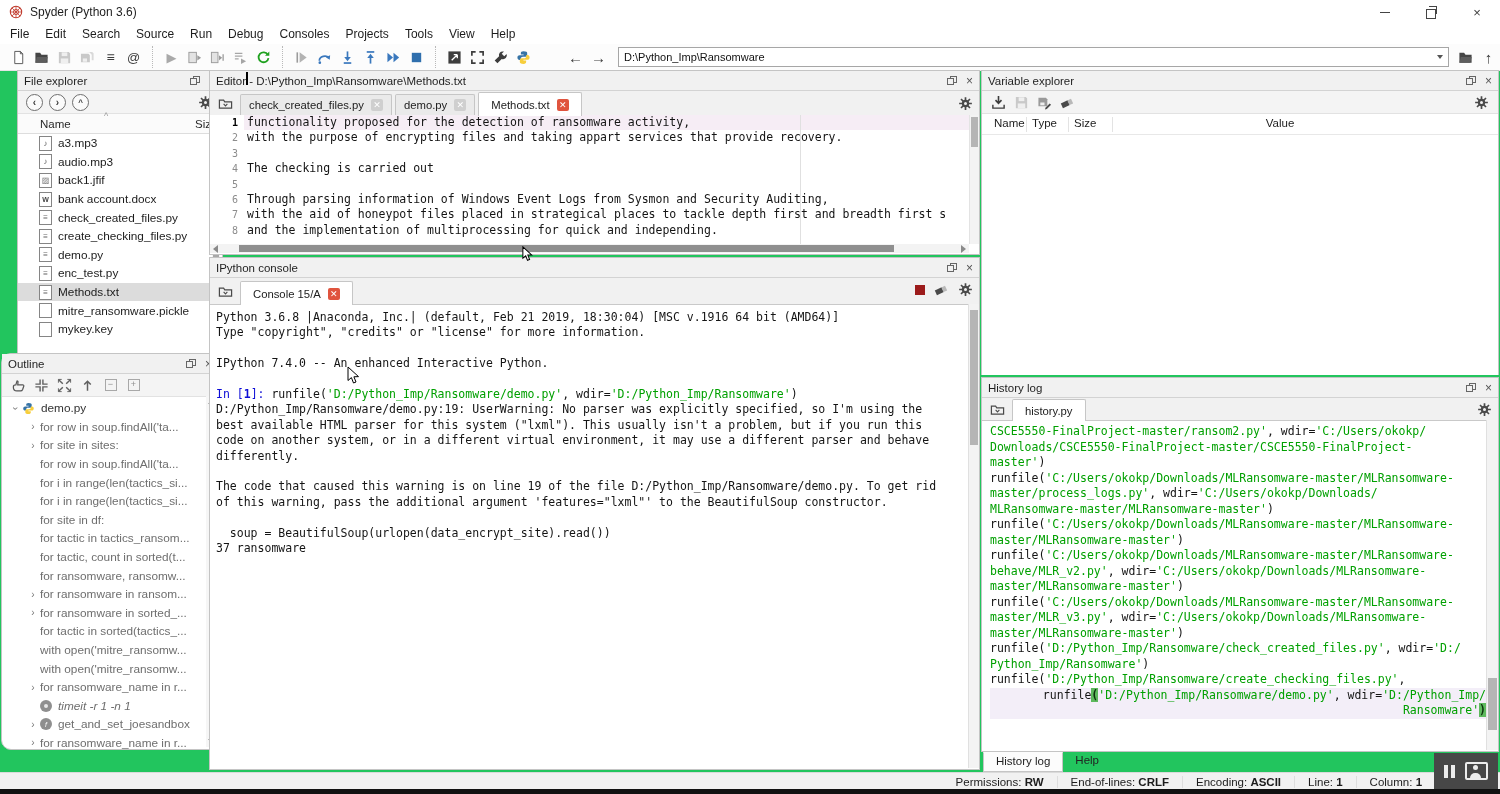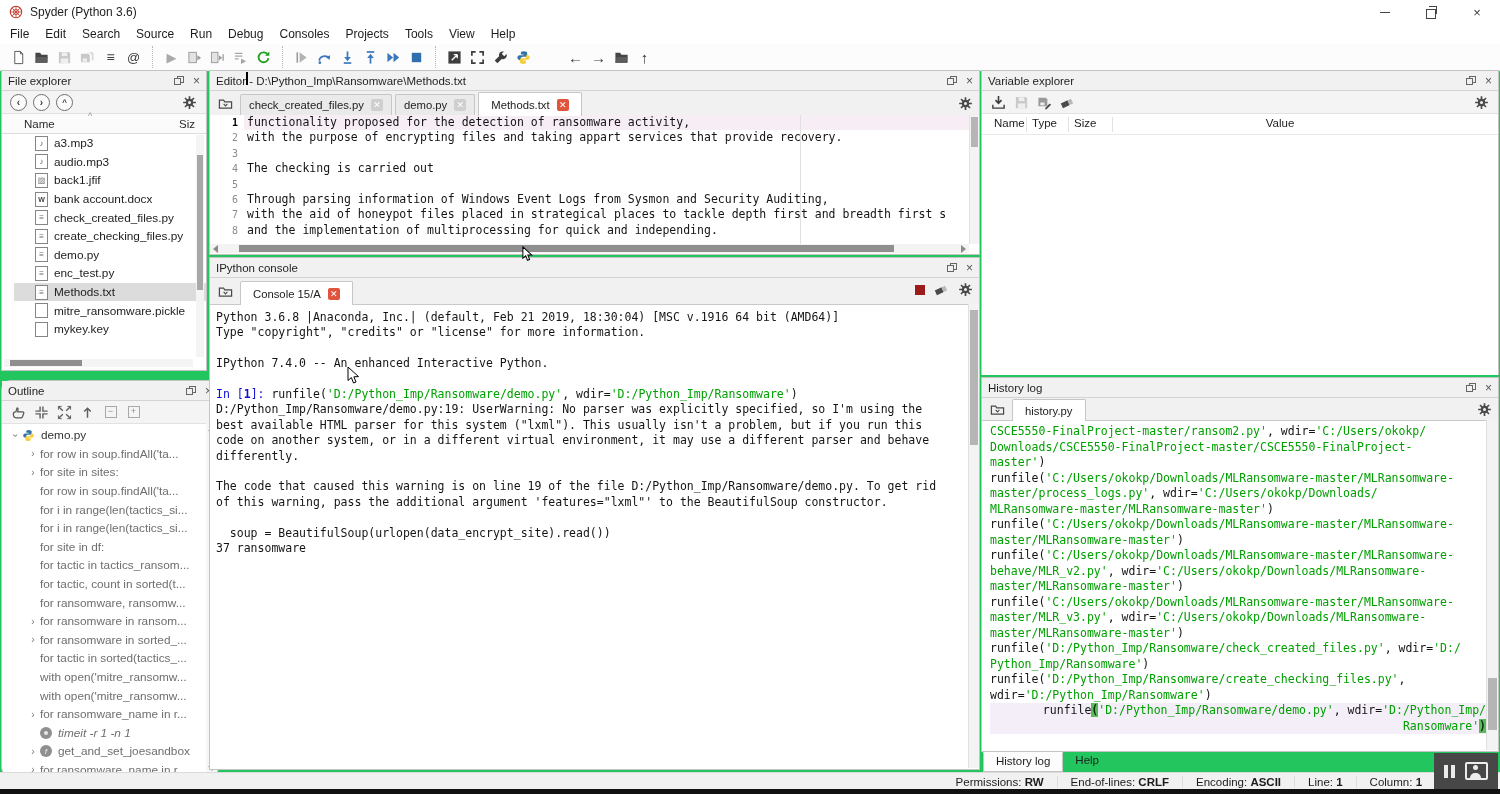--- a/index.html
+++ b/index.html
@@ -35,40 +35,40 @@
   .pf{width:10px;height:9px;position:relative;margin-right:9px;flex:none;}
   .pf::before{content:"";position:absolute;right:0;top:0;width:5px;height:5px;border:1px solid #666;}
   .pf::after{content:"";position:absolute;left:0;bottom:0;width:5px;height:5px;border:1px solid #666;background:#f1f1f1;}
   .pc{color:#555;font-size:12px;line-height:1;flex:none;}
   .ptoolbar{height:22px;background:#f4f4f4;border-bottom:1px solid #e2e2e2;display:flex;align-items:center;padding:0 5px;}
   .gear-right{margin-left:auto;}
   .circle-in{width:15px;height:15px;border-radius:50%;border:1px solid #6e6e6e;color:#3a3a3a;font-size:10px;font-weight:bold;display:flex;align-items:center;justify-content:center;background:#fbfbfb;}
   .sqbtn{width:10px;height:10px;border:1px solid #a8a8a8;color:#909090;font-size:9px;line-height:9px;text-align:center;display:inline-block;}
 
   
-  #file-explorer{left:1px;top:70px;width:206px;height:301px;}
+  #file-explorer{left:17px;top:70px;width:206px;height:301px;}
   .colhead{height:19px;border-bottom:1px solid #ddd;background:#fbfbfb;display:flex;align-items:center;font-size:11.5px;color:#2a2a2a;position:relative;}
   .colhead .c-name{margin-left:22px;}
   .colhead .c-size{position:absolute;right:11px;}
   .sortcaret{position:absolute;left:86px;top:-3px;color:#999;font-size:9px;}
-  #file-list{position:relative;margin-left:12px;}
+  #file-list{position:relative;}
   .frow{height:18.6px;display:flex;align-items:center;padding-left:21px;font-size:11.8px;color:#1c1c1c;}
   .frow.sel{background:#dcdcdc;}
   .fic{width:11px;height:13px;border:1px solid #858585;background:#fff;margin-right:6px;display:flex;align-items:center;justify-content:center;flex:none;}
   .fic.audio::after{content:"♪";font-size:8px;color:#555;}
   .fic.image::after{content:"▨";font-size:8px;color:#7a7a7a;}
   .fic.word::after{content:"W";font-weight:bold;font-size:7px;color:#444;}
   .fic.text::after{content:"≡";font-size:8px;color:#666;}
   .fe-vscroll{position:absolute;right:2px;top:64px;width:8px;height:222px;background:#f4f4f4;}
   .fe-vthumb{position:absolute;left:1px;top:20px;width:6px;height:135px;background:#a8a8a8;}
   .fe-hscroll{position:absolute;left:2px;right:13px;bottom:3px;height:8px;background:#f4f4f4;}
   .fe-hthumb{width:72px;height:6px;background:#8f8f8f;margin:1px 0 0 6px;}
 
   
-  #outline{left:1px;top:380px;width:218px;height:397px;border-radius:10px;}
+  #outline{left:1px;top:353px;width:218px;height:397px;border-radius:10px;}
   #outline-tree{position:relative;padding-top:2px;}
   .orow{height:18.6px;display:flex;align-items:center;font-size:11.8px;color:#6e6e6e;padding-left:6px;white-space:nowrap;overflow:hidden;}
   .orow .lvl{width:18px;flex:none;}
   .orow .chev{width:14px;color:#7a7a7a;font-size:10px;text-align:center;flex:none;}
   .orow .chev.rot{transform:rotate(90deg);}
   .orow .lbl{overflow:hidden;text-overflow:ellipsis;}
   .orow .lbl.root{color:#333;}
   .orow .lbl.it{font-style:italic;}
   .oic{width:12px;height:12px;border-radius:50%;background:#8f8f8f;margin-right:6px;flex:none;display:flex;align-items:center;justify-content:center;color:#fff;font-size:7px;}
   .oic.cell::after{content:"";width:4px;height:4px;background:#e8e8e8;border-radius:50%;}
@@ -324,20 +324,24 @@
           </span>
         </span>
       </div>
     <div class="tb-nav">
       <span class="tb-btn">
           <span class="navarrow">←</span>
         </span>
       <span class="tb-btn">
           <span class="navarrow">→</span>
         </span>
+      <div class="combo">
+        <span>D:\Python_Imp\Ransomware</span>
+        <span class="chev"></span>
+      </div>
       <span class="tb-btn" id="ic-browse-dir">
           <svg viewBox="0 0 16 16" width="15" height="15">
             <path d="M1.5 3h5l1.5 2h6.5v8.5H1.5z" fill="#454545"></path>
             <path d="M3 7.5h11.5L13 13.5H1.5z" fill="#5d5d5d"></path>
           </svg>
         </span>
       <span class="tb-btn">
           <span class="navarrow">↑</span>
         </span>
     </div>
@@ -805,21 +809,20 @@
         <div class="h-line"><span class="h-g">master/MLRansomware-master'</span><span class="h-k">)</span></div>
         <div class="h-line"><span class="h-k">runfile(</span><span class="h-g">'C:/Users/okokp/Downloads/MLRansomware-master/MLRansomware-</span></div>
         <div class="h-line"><span class="h-g">behave/MLR_v2.py'</span><span class="h-k">, wdir=</span><span class="h-g">'C:/Users/okokp/Downloads/MLRansomware-</span></div>
         <div class="h-line"><span class="h-g">master/MLRansomware-master'</span><span class="h-k">)</span></div>
         <div class="h-line"><span class="h-k">runfile(</span><span class="h-g">'C:/Users/okokp/Downloads/MLRansomware-master/MLRansomware-</span></div>
         <div class="h-line"><span class="h-g">master/MLR_v3.py'</span><span class="h-k">, wdir=</span><span class="h-g">'C:/Users/okokp/Downloads/MLRansomware-</span></div>
         <div class="h-line"><span class="h-g">master/MLRansomware-master'</span><span class="h-k">)</span></div>
         <div class="h-line"><span class="h-k">runfile(</span><span class="h-g">'D:/Python_Imp/Ransomware/check_created_files.py'</span><span class="h-k">, wdir=</span><span class="h-g">'D:/</span></div>
         <div class="h-line"><span class="h-g">Python_Imp/Ransomware'</span><span class="h-k">)</span></div>
         <div class="h-line"><span class="h-k">runfile(</span><span class="h-g">'D:/Python_Imp/Ransomware/create_checking_files.py'</span><span class="h-k">,</span></div>
-        <div class="h-line"><span class="h-k">wdir=</span><span class="h-g">'D:/Python_Imp/Ransomware'</span><span class="h-k">)</span></div>
         <div class="h-line hl"><span class="h-k">runfile</span><span class="h-m">(</span><span class="h-g">'D:/Python_Imp/Ransomware/demo.py'</span><span class="h-k">, wdir=</span><span class="h-g">'D:/Python_Imp/</span></div>
         <div class="h-line hl"><span class="h-g">Ransomware'</span><span class="h-m">)</span></div>
       </div>
     <div class="hist-vscroll">
         <div class="hist-vthumb"></div>
       </div>
   </div>
 
   <div class="dock-tabs" id="dock-tabs">
       <span class="dock-tab active">History log</span>

